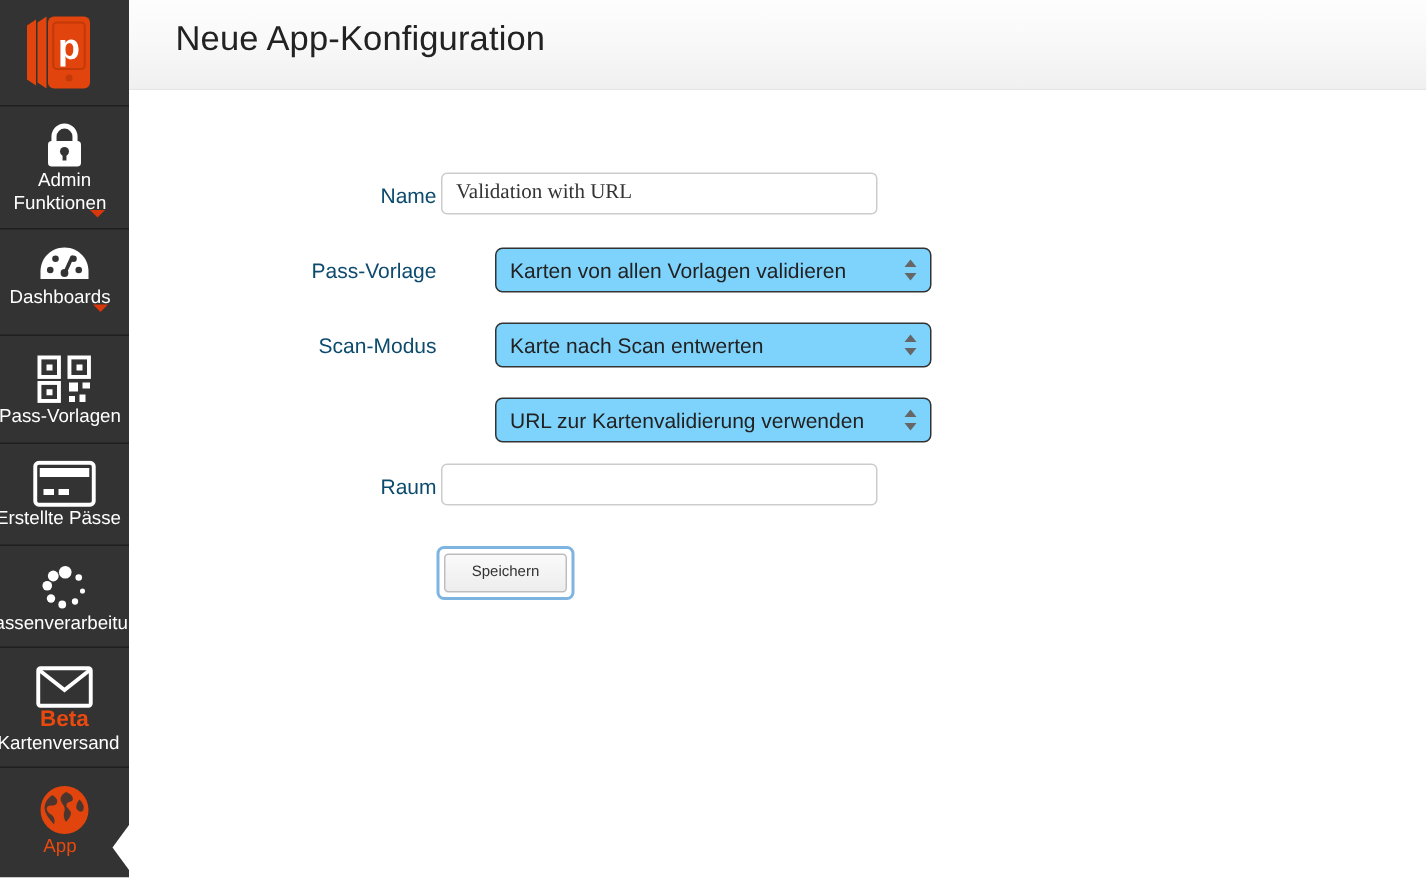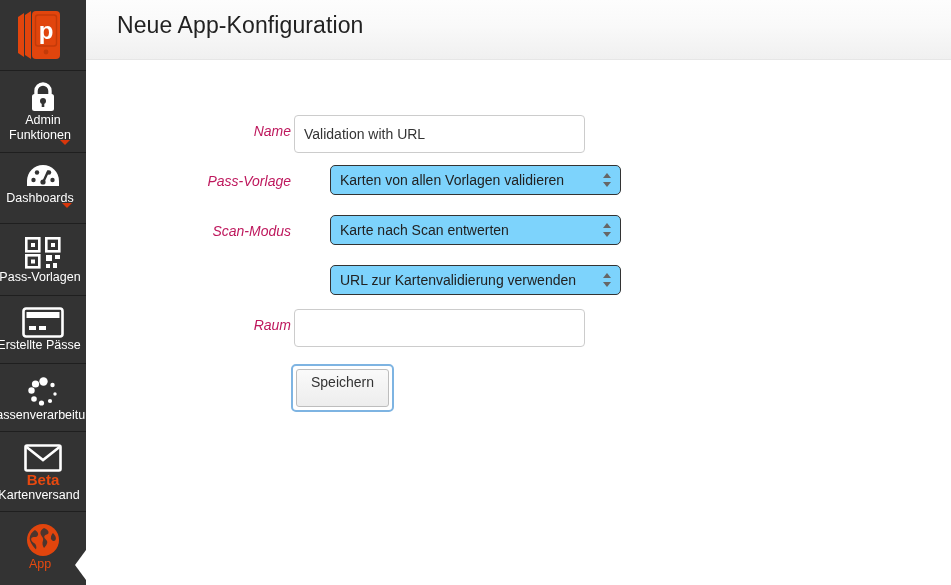--- a/index.html
+++ b/index.html
@@ -146,24 +146,23 @@
   .label-wrap {
     position: absolute;
     left: 20px;
     top: 0;
     width: 185px;
     text-align: right;
     line-height: 30px;
   }
   .label-txt {
     font-size: 14px;
-    color: #be185d;
+    color: #0c4a6e;
     white-space: nowrap;
     vertical-align: middle;
-    font-style: italic;
   }
   .info-btn {
     display: inline-block;
     width: 19px;
     height: 19px;
     border: 1px solid #cfcfcf;
     border-radius: 3px;
     background: linear-gradient(to bottom, #fbfbfb, #f1f1f1);
     vertical-align: middle;
     margin-left: 6px;
@@ -172,23 +171,23 @@
     cursor: pointer;
     box-sizing: border-box;
   }
   .info-btn svg { position:absolute; left:3px; top:3px; }
 
   .field {
     position: absolute;
     left: 208px;
     top: 0;
     width: 291px;
-    height: 38px;
-    box-sizing: border-box;
-    font-family: Liberation Sans, sans-serif;
+    height: 28px;
+    box-sizing: border-box;
+    font-family: Liberation Serif, serif;
     font-size: 14px;
     color: #333333;
     background: #ffffff;
   }
   input.field {
     border: 1px solid #cccccc;
     border-radius: 4px;
     padding: 0 9px;
     outline: none;
   }
@@ -239,26 +238,27 @@
     top: 303px;
     padding: 3px;
     border: 2px solid #7eb4e2;
     border-radius: 5px;
     background: transparent;
     display: inline-block;
   }
   .save-btn {
     display: block;
     min-width: 82px;
-    height: 38px;
+    height: 26px;
     line-height: 24px;
     padding: 0 14px;
     font-family: "Liberation Sans", sans-serif;
-    font-size: 14px;
+    font-size: 10px;
     color: #333333;
+    text-align: center;
     background: linear-gradient(to bottom, #fafafa 0%, #ededed 100%);
     border: 1px solid #bdbdbd;
     border-radius: 3px;
     box-sizing: border-box;
     cursor: pointer;
   }
 </style>
 </head>
 <body>
 

